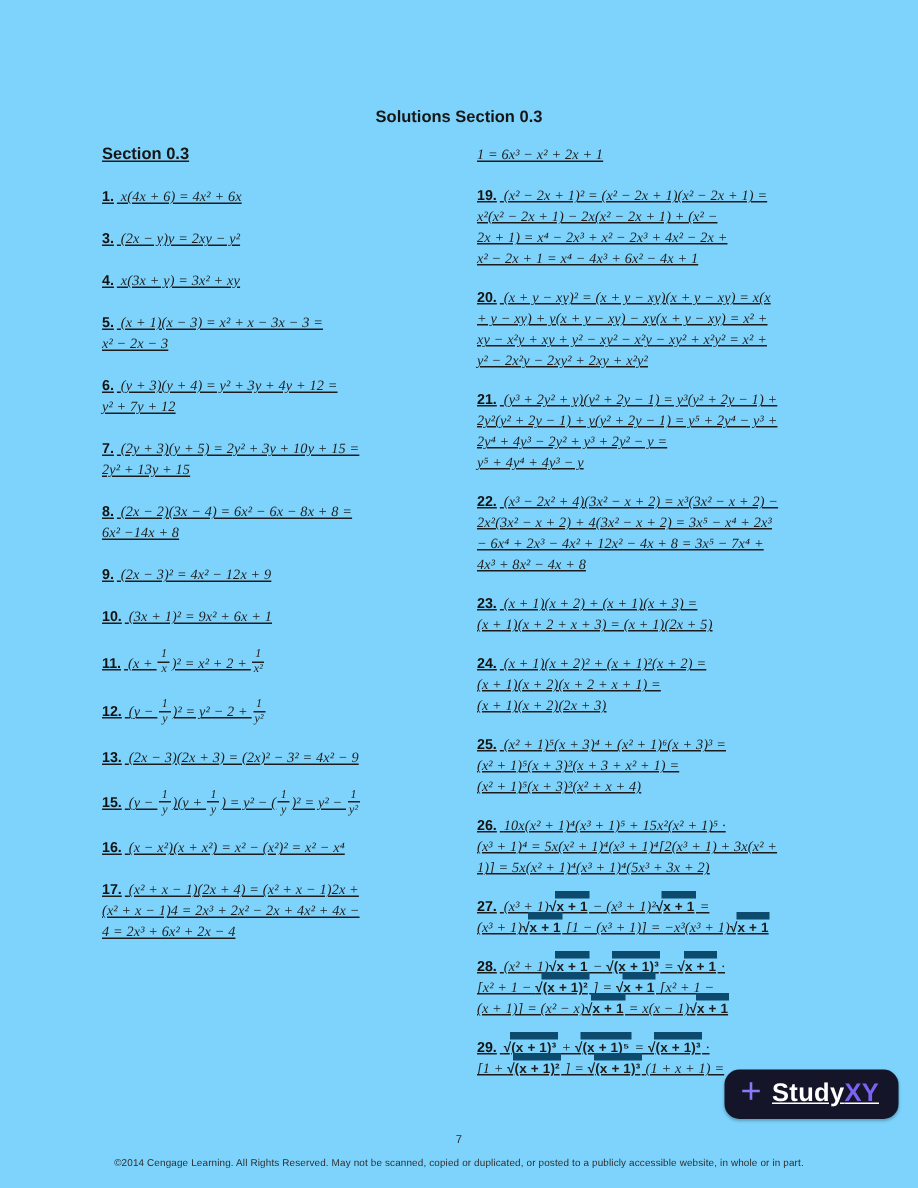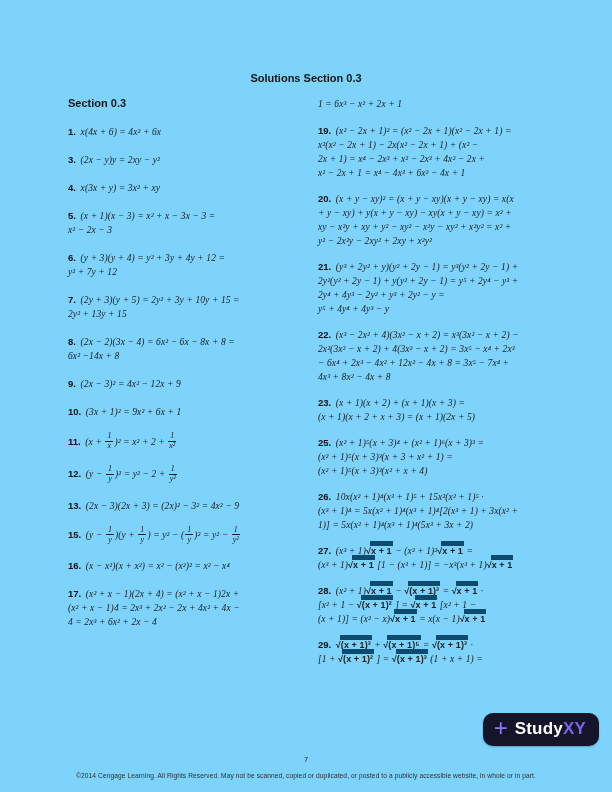--- a/index.html
+++ b/index.html
@@ -17,20 +17,21 @@
     text-align:center;
     font-size:11px;
     font-weight:bold;
     color:#161616;
     margin:0 0 13px 0;
   }
   .columns{
     display:flex;
     padding:0 42px 0 68px;
     align-items:flex-start;
+    text-decoration:underline;
   }
   .col-left{width:250px;flex:0 0 250px;}
   .col-right{flex:1;min-width:0;}
   .sec-heading{
     font-size:11px;
     font-weight:bold;
     color:#161616;
     margin:0 0 16px 0;
   }
   .item{
@@ -212,20 +213,24 @@
   </div>
           <div class="item">
     <span class="inum">22.</span>
     <span class="math">(x³ − 2x² + 4)(3x² − x + 2) = x³(3x² − x + 2) −<br>2x²(3x² − x + 2) + 4(3x² − x + 2) = 3x⁵ − x⁴ + 2x³<br>− 6x⁴ + 2x³ − 4x² + 12x² − 4x + 8 = 3x⁵ − 7x⁴ +<br>4x³ + 8x² − 4x + 8</span>
   </div>
           <div class="item">
     <span class="inum">23.</span>
     <span class="math">(x + 1)(x + 2) + (x + 1)(x + 3) =<br>(x + 1)(x + 2 + x + 3) = (x + 1)(2x + 5)</span>
   </div>
           <div class="item">
+    <span class="inum">24.</span>
+    <span class="math">(x + 1)(x + 2)² + (x + 1)²(x + 2) =<br>(x + 1)(x + 2)(x + 2 + x + 1) =<br>(x + 1)(x + 2)(2x + 3)</span>
+  </div>
+          <div class="item">
     <span class="inum">25.</span>
     <span class="math">(x² + 1)⁵(x + 3)⁴ + (x² + 1)⁶(x + 3)³ =<br>(x² + 1)⁵(x + 3)³(x + 3 + x² + 1) =<br>(x² + 1)⁵(x + 3)³(x² + x + 4)</span>
   </div>
           <div class="item">
     <span class="inum">26.</span>
     <span class="math">10x(x² + 1)⁴(x³ + 1)⁵ + 15x²(x² + 1)⁵ ·<br>(x³ + 1)⁴ = 5x(x² + 1)⁴(x³ + 1)⁴[2(x³ + 1) + 3x(x² +<br>1)] = 5x(x² + 1)⁴(x³ + 1)⁴(5x³ + 3x + 2)</span>
   </div>
           <div class="item">
     <span class="inum">27.</span>
     <span class="math">(x³ + 1)<span class="sqrt"><span class="rsign">√</span><span class="rad">x + 1</span></span> − (x³ + 1)²<span class="sqrt"><span class="rsign">√</span><span class="rad">x + 1</span></span> =<br>(x³ + 1)<span class="sqrt"><span class="rsign">√</span><span class="rad">x + 1</span></span> [1 − (x³ + 1)] = −x³(x³ + 1)<span class="sqrt"><span class="rsign">√</span><span class="rad">x + 1</span></span></span>
@@ -240,16 +245,16 @@
   </div>
         </div>
     </div>
   </div>
 
   <div class="page-number">7</div>
   <div class="footer-text">©2014 Cengage Learning. All Rights Reserved. May not be scanned, copied or duplicated, or posted to a publicly accessible website, in whole or in part.</div>
 
   <div class="logo" style="background: rgb(21, 21, 42);">
     <span class="logo-plus" style="color: rgb(139, 122, 247);">+</span>
-    <span class="logo-text" style="color: rgb(255, 255, 255);"><span>Study</span><span id="logo-xy" style="color: rgb(122, 99, 240);">XY</span></span>
+    <span class="logo-text" style="color: rgb(255, 255, 255); text-decoration: underline;"><span>Study</span><span id="logo-xy" style="color: rgb(122, 99, 240);">XY</span></span>
   </div>
 
 </div>
 
 </body></html>

